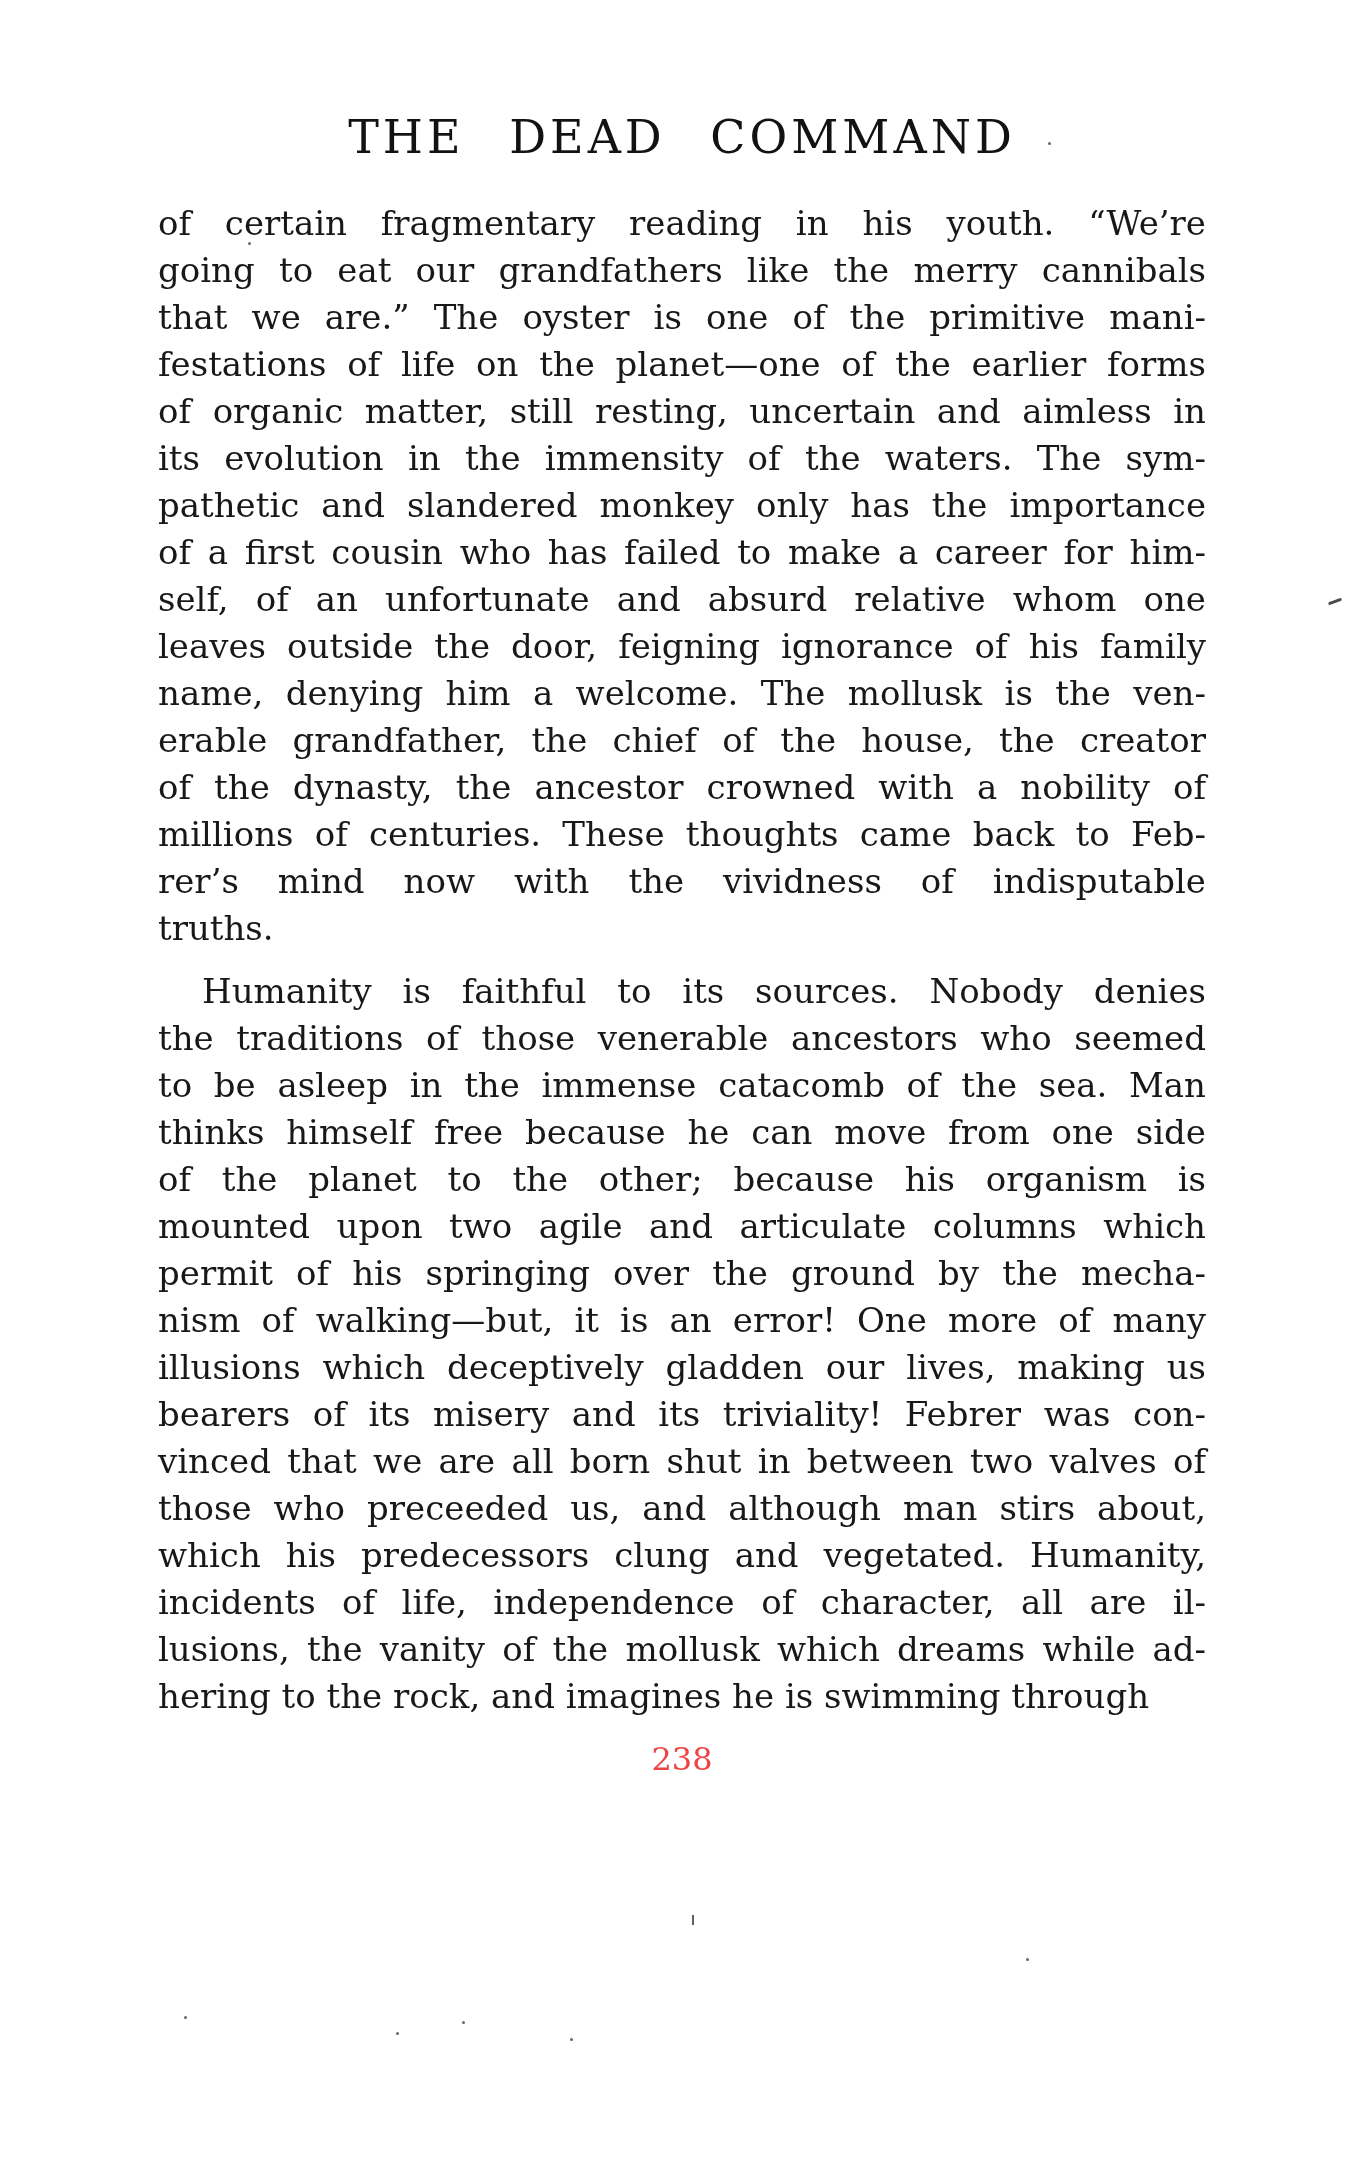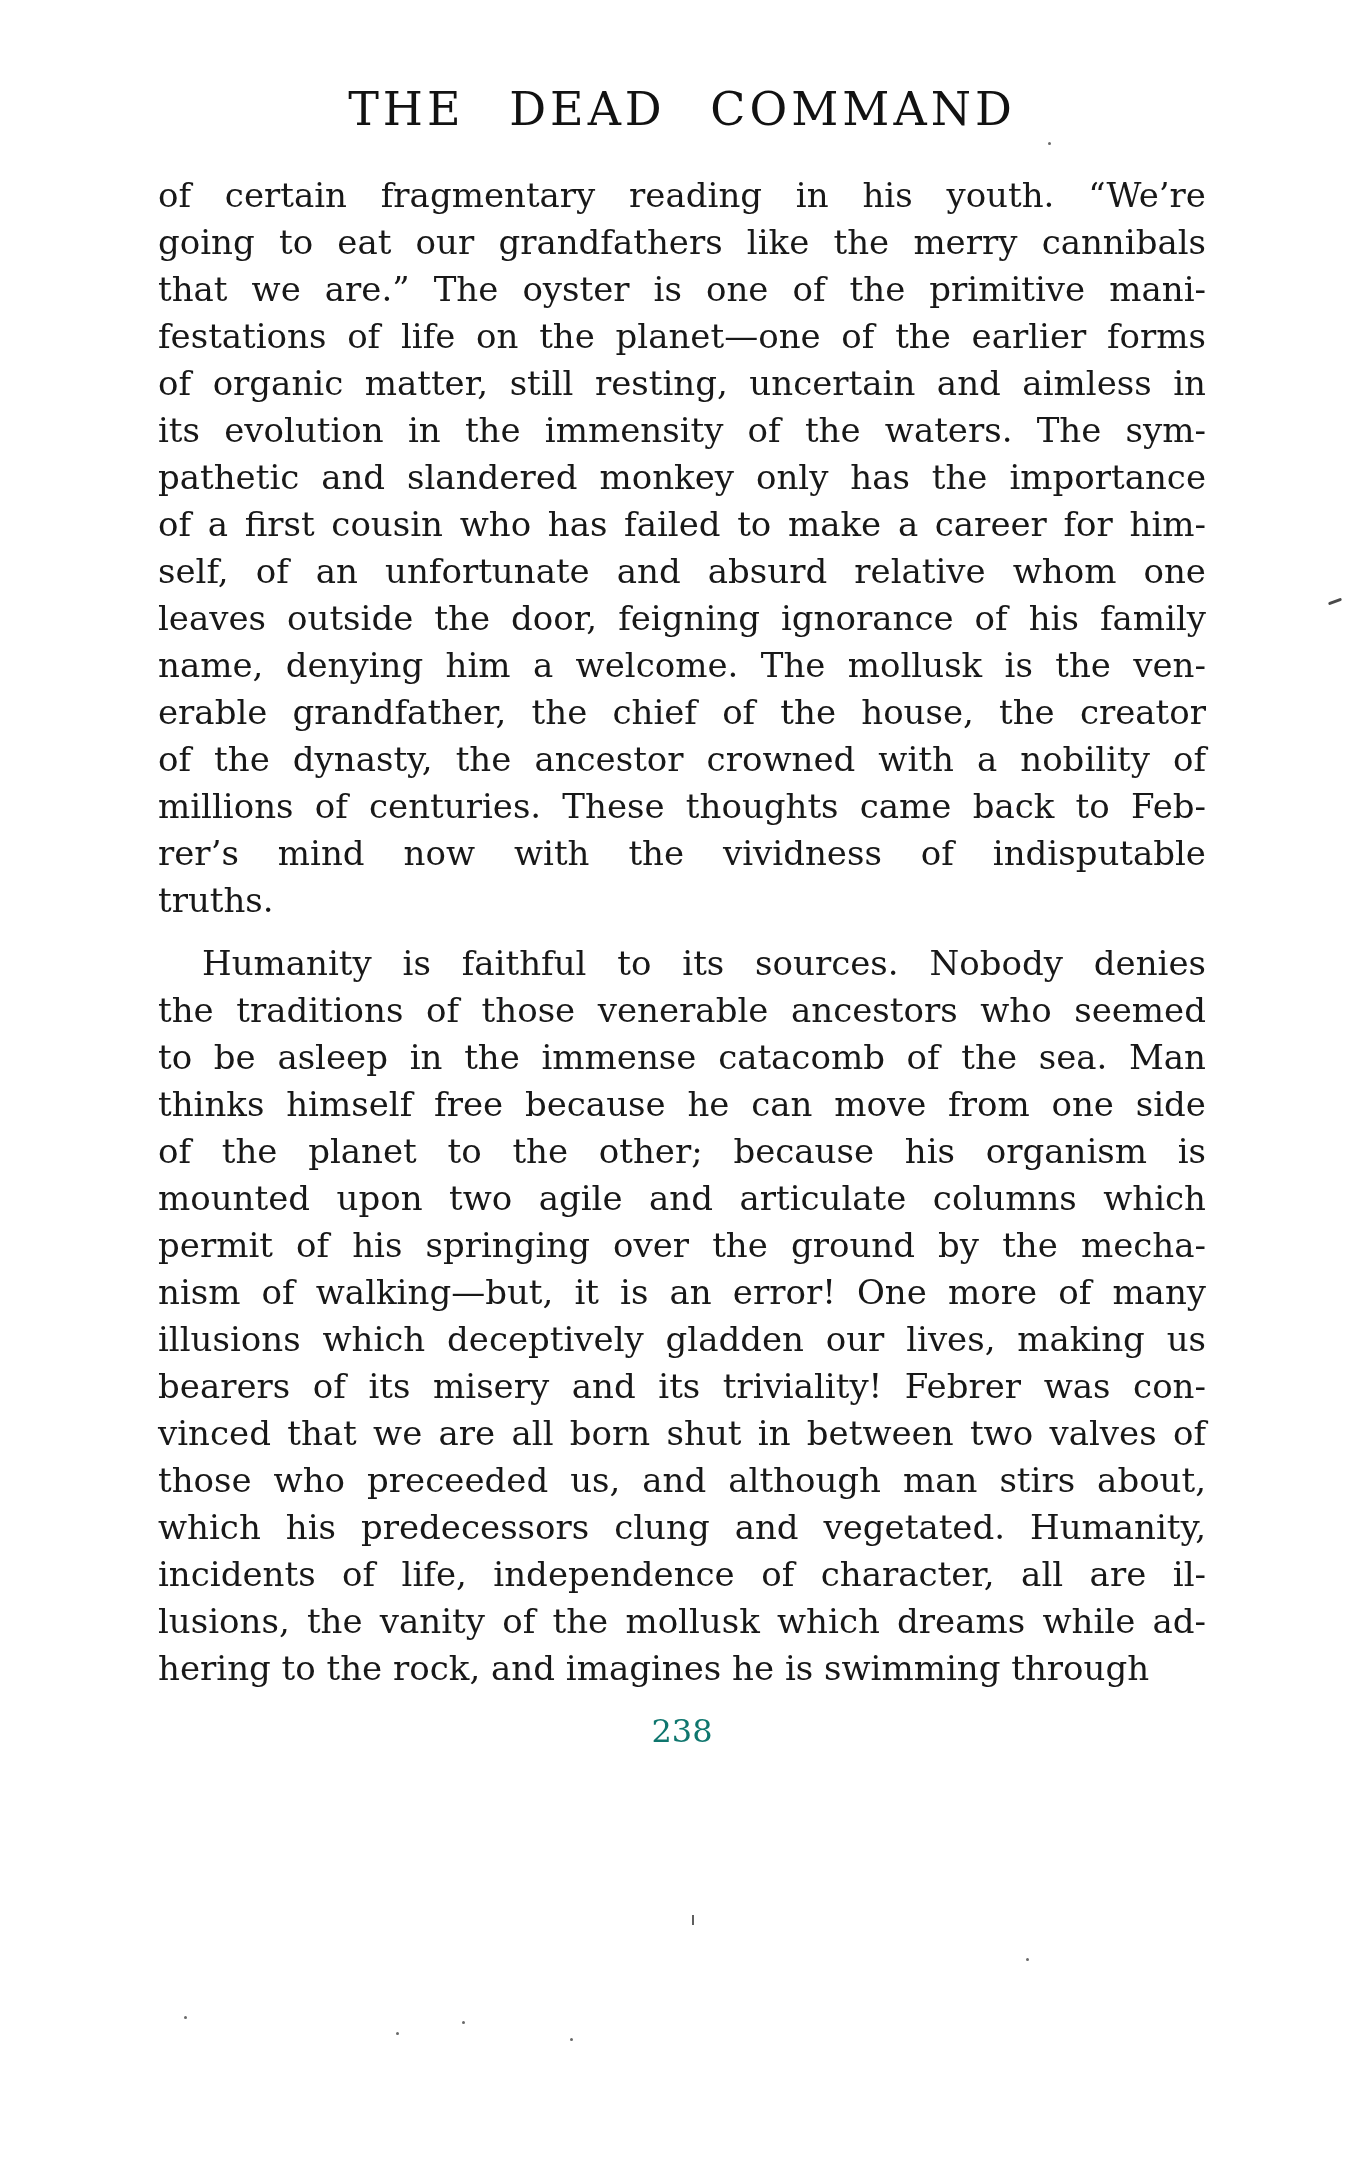--- a/index.html
+++ b/index.html
@@ -17,21 +17,21 @@
     color: #161616;
   }
   .content {
     position: absolute;
     left: 142px;
     top: 0;
     width: 1080px;
   }
   .book-title {
     margin: 0;
-    padding-top: 86px;
+    padding-top: 114px;
     text-align: center;
     font-size: 46px;
     font-weight: normal;
     letter-spacing: 4px;
     word-spacing: 26px;
     line-height: 1.0;
     color: #121212;
   }
   .body-text {
     margin-top: 40px;
@@ -51,21 +51,21 @@
     text-align-last: left;
   }
   .paragraph.indent .line.first {
     text-indent: 44px;
   }
   .page-number {
     margin-top: 0px;
     text-align: center;
     font-size: 32px;
     line-height: 47px;
-    color: #0f766e;
+    color: #ef4444;
   }
   
   .speck {
     position: absolute;
     background: #2a2a2a;
   }
   .speck.dot { width: 3px; height: 3px; border-radius: 50%; opacity: .7; }
   .speck.tick-diag {
     width: 14px; height: 3px; border-radius: 2px;
     transform: rotate(-20deg);

